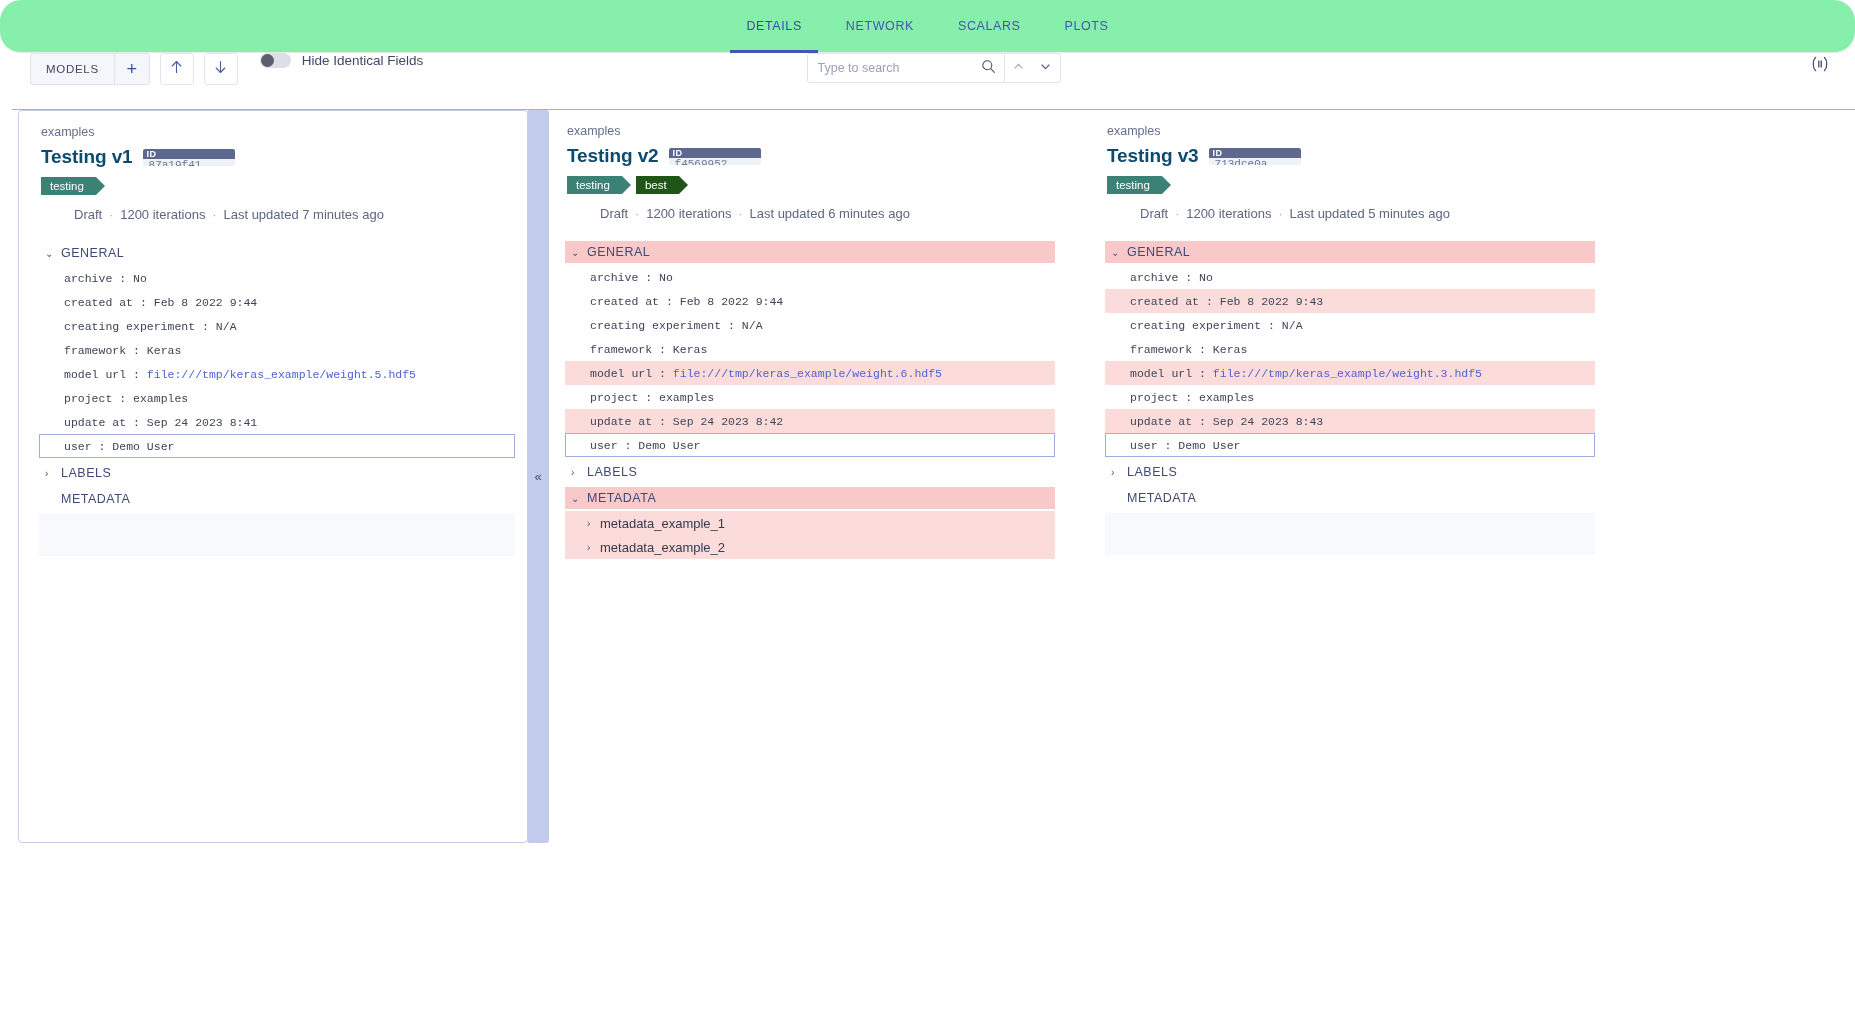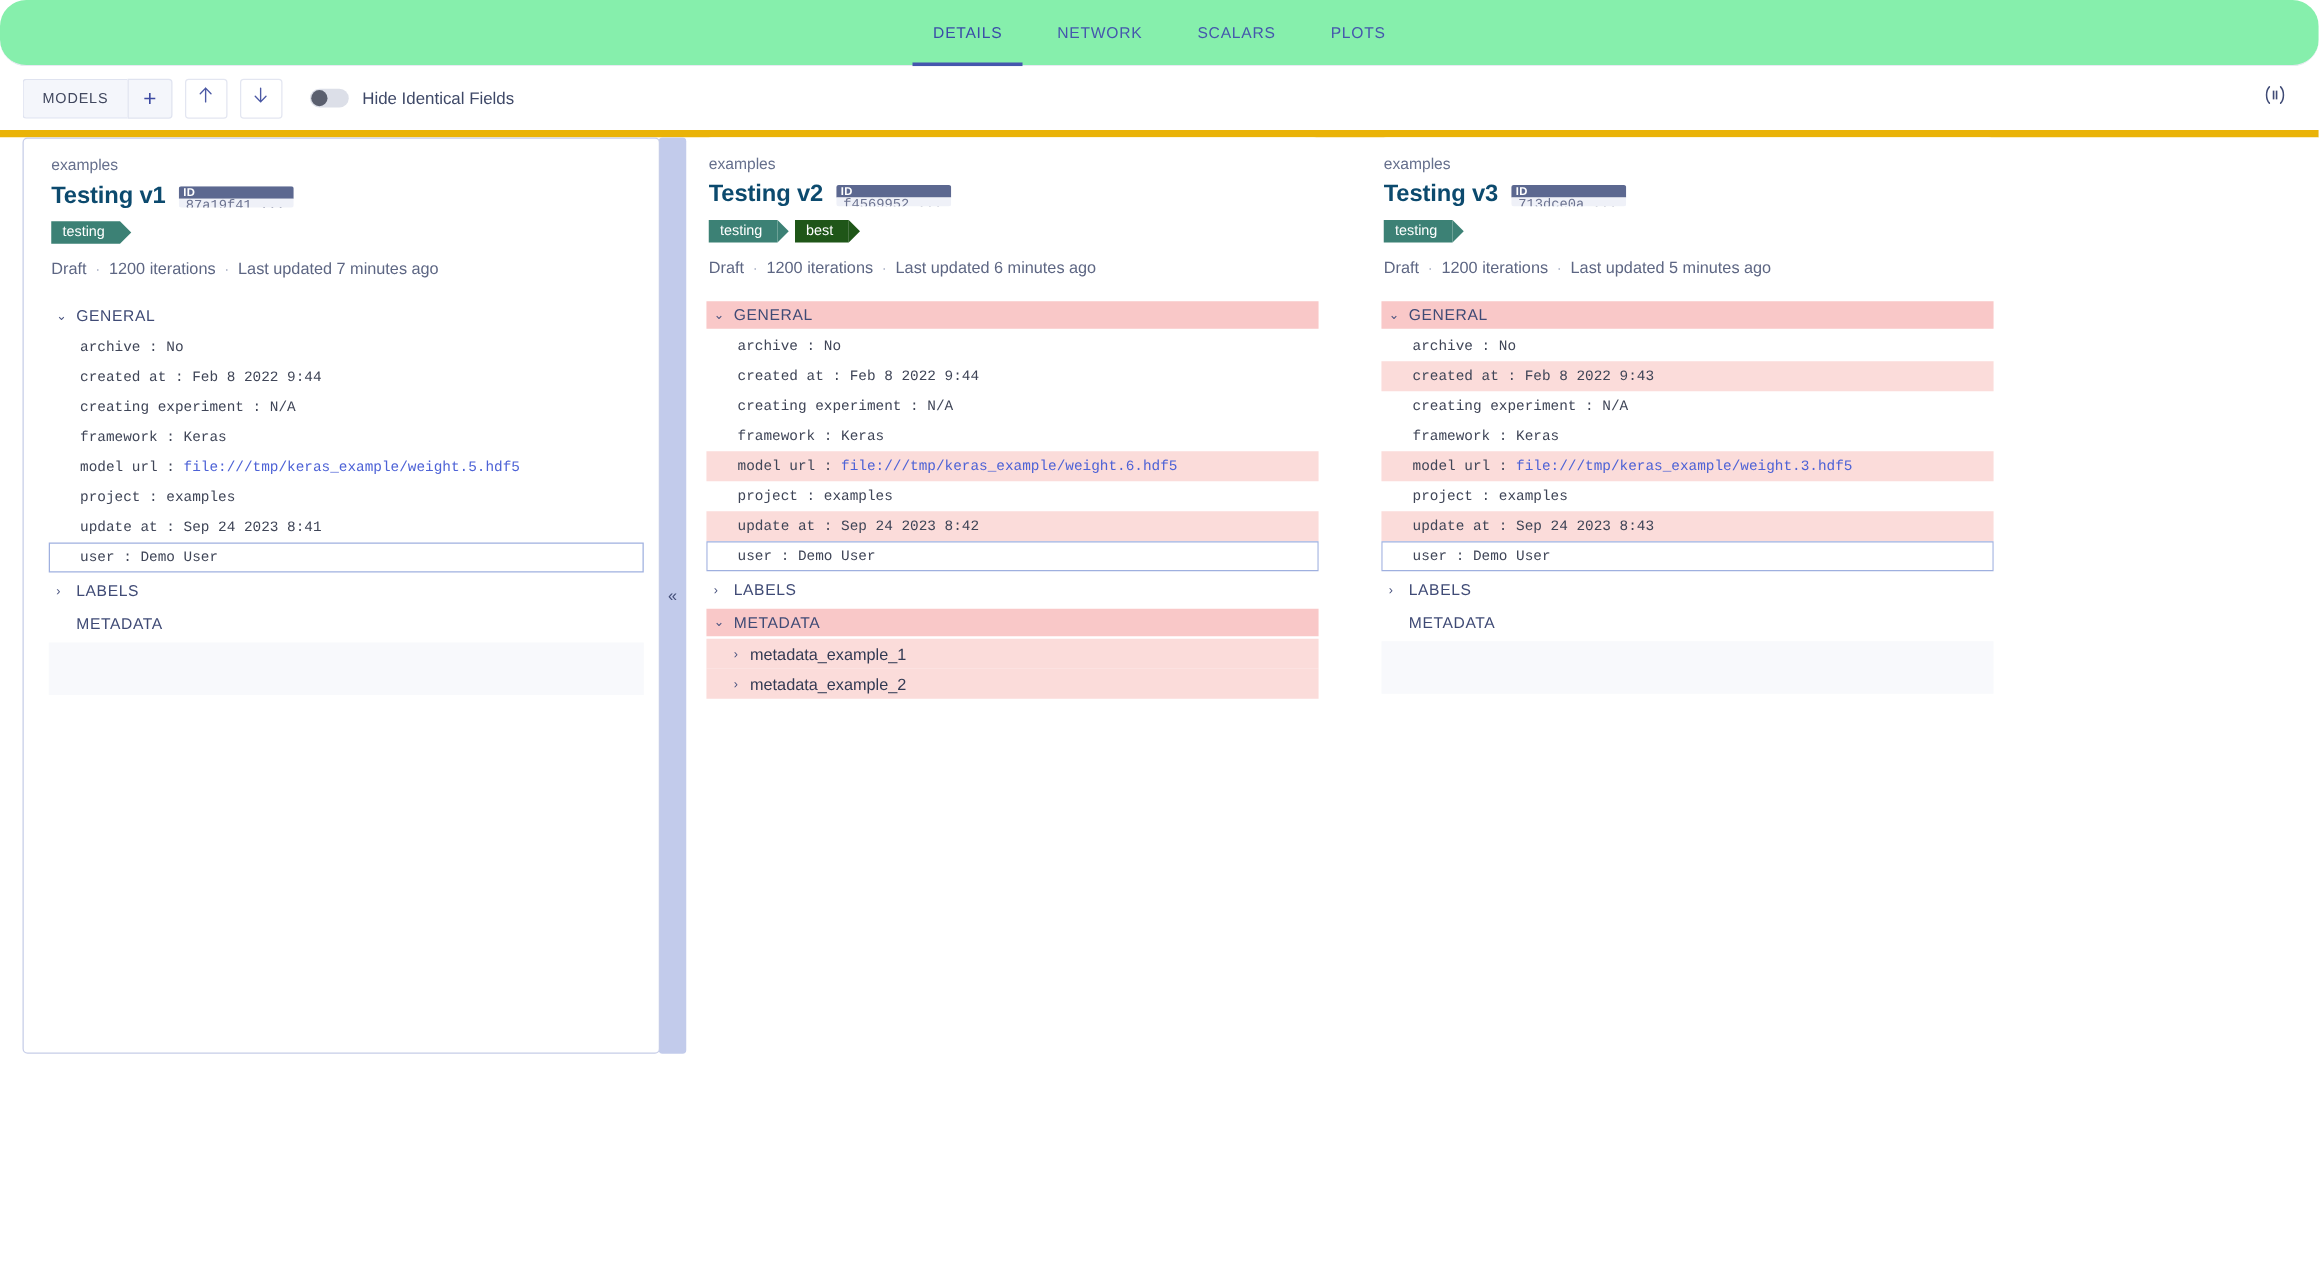--- a/index.html
+++ b/index.html
@@ -38,25 +38,26 @@
     position: absolute;
     left: 6px; right: 6px; bottom: 0;
     height: 3px;
     background: #4556ad;
   }
 
   
   .toolbar {
     height: 57px;
     background: #ffffff;
-    border-bottom: 6px solid #eab308;
+    border-bottom: 1px solid #eab308;
     display: flex;
-    align-items: center;
+    align-items: flex-start;
     padding: 0 18px;
     position: relative;
+    margin-left: 12px;
   }
   .btn-group { display: flex; align-items: stretch; }
   .models-btn {
     height: 32px;
     padding: 0 15px;
     background: #f4f6fb;
     border: 1px solid #dfe3f0;
     border-right: none;
     border-radius: 3px 0 0 3px;
     display: flex; align-items: center;
@@ -237,21 +238,21 @@
   .tag-testing { background: #3c8175; }
   .tag-testing::after { color: #3c8175; }
   .tag-best { background: #1f5618; }
   .tag-best::after { color: #1f5618; }
 
   .status-line {
     margin-top: 12px;
     padding-left: 2px;
     font-size: 13px;
     color: #5d6683;
-    display: flex; align-items: center; gap: 7px;
+    display: flex; align-items: center; gap: 7px; margin-left: 33px;
   }
   .dot-sep { color: #a3abc2; font-size: 12px; }
 
   
   .sections { margin-top: 20px; }
   .sec-head {
     display: flex; align-items: center;
     height: 22px;
     font-size: 12.5px;
     letter-spacing: 0.5px;
@@ -354,20 +355,43 @@
     </span>
   </div>
 
   <div class="toggle-wrap">
     <div class="toggle">
       <div class="knob"></div>
     </div>
     <div class="toggle-label">Hide Identical Fields</div>
   </div>
 
+  <div class="search-wrap">
+    <div class="search-box">
+      <input type="text" placeholder="Type to search" style="">
+      <span>
+        <svg width="15" height="15" viewBox="0 0 15 15">
+          <circle cx="6.3" cy="6.3" r="4.5" stroke="#4a5370" stroke-width="1.1" fill="none"></circle>
+          <path d="M9.7 9.7 L13.4 13.4" stroke="#4a5370" stroke-width="1.1" stroke-linecap="round"></path>
+        </svg>
+      </span>
+    </div>
+    <div class="search-nav">
+      <span class="chev">
+        <svg width="13" height="13" viewBox="0 0 13 13">
+          <path d="M3 8 L6.5 4.4 L10 8" stroke="#a9afc4" stroke-width="1.2" fill="none" stroke-linecap="round"></path>
+        </svg>
+      </span>
+      <span class="chev">
+        <svg width="13" height="13" viewBox="0 0 13 13">
+          <path d="M3 5 L6.5 8.6 L10 5" stroke="#5b6386" stroke-width="1.2" fill="none" stroke-linecap="round"></path>
+        </svg>
+      </span>
+    </div>
+  </div>
 
   <div class="right-icon">
     <span>
       <svg width="20" height="20" viewBox="0 0 20 20">
         <path d="M5.5 3.5 C2.5 6.5 2.5 13.5 5.5 16.5" stroke="#3f4a75" stroke-width="1.2" fill="none" stroke-linecap="round"></path>
         <path d="M14.5 3.5 C17.5 6.5 17.5 13.5 14.5 16.5" stroke="#3f4a75" stroke-width="1.2" fill="none" stroke-linecap="round"></path>
         <rect x="8.2" y="6.5" width="1.3" height="7" fill="#3f4a75"></rect>
         <rect x="10.6" y="6.5" width="1.3" height="7" fill="#3f4a75"></rect>
       </svg>
     </span>

